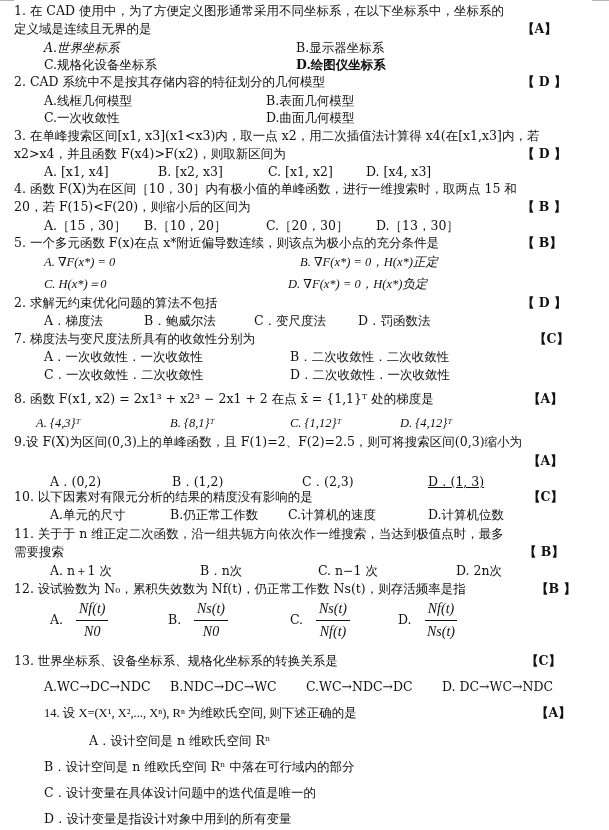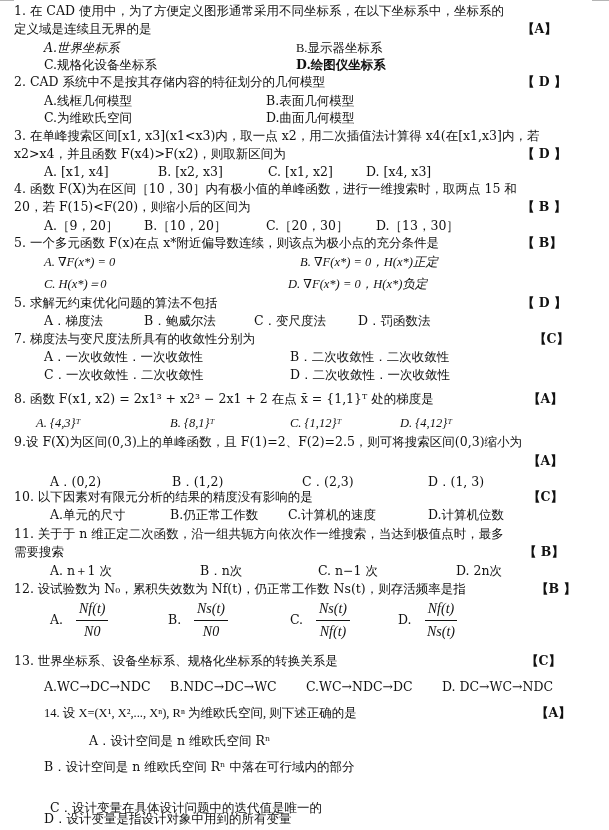--- a/index.html
+++ b/index.html
@@ -20,55 +20,55 @@
 </head>
 <body>
 
 <div class="edge-mark" style="left:0;width:14px;"></div>
 <div class="edge-mark" style="left:592px;width:17px;"></div>
 
 <div class="line" style="left:14px;top:3px;">1.  在 CAD 使用中，为了方便定义图形通常采用不同坐标系，在以下坐标系中，坐标系的</div>
 <div class="line" style="left:14px;top:21px;">定义域是连续且无界的是</div>
 <div class="ans" style="left:522px;top:21px;">【A】</div>
 <div class="line" style="left:44px;top:40px;font-style:italic;">A.世界坐标系</div>
-<div class="line" style="left:296px;top:40px;font-family:Liberation Serif, serif;">B.显示器坐标系</div>
+<div class="line" style="left:296px;top:40px;">B.显示器坐标系</div>
 <div class="line" style="left:44px;top:57px;">C.规格化设备坐标系</div>
 <div class="line" style="left:296px;top:57px;font-weight:bold;">D.绘图仪坐标系</div>
 
 <div class="line" style="left:14px;top:74px;">2.  CAD 系统中不是按其存储内容的特征划分的几何模型</div>
 <div class="ans" style="left:522px;top:74px;">【  D  】</div>
 <div class="line" style="left:44px;top:93px;">A.线框几何模型</div>
 <div class="line" style="left:266px;top:93px;">B.表面几何模型</div>
-<div class="line" style="left:44px;top:110px;">C.为维欧氏空间</div>
+<div class="line" style="left:44px;top:110px;">C.一次收敛性</div>
 <div class="line" style="left:266px;top:110px;">D.曲面几何模型</div>
 
 <div class="line" style="left:14px;top:128px;">3.  在单峰搜索区间[x1, x3](x1&lt;x3)内，取一点 x2，用二次插值法计算得 x4(在[x1,x3]内，若</div>
 <div class="line" style="left:14px;top:146px;">x2&gt;x4，并且函数 F(x4)&gt;F(x2)，则取新区间为</div>
 <div class="ans" style="left:522px;top:146px;">【  D   】</div>
 <div class="line" style="left:44px;top:164px;">A. [x1, x4]</div>
 <div class="line" style="left:158px;top:164px;">B. [x2, x3]</div>
 <div class="line" style="left:268px;top:164px;">C. [x1, x2]</div>
 <div class="line" style="left:366px;top:164px;">D. [x4, x3]</div>
 
 <div class="line" style="left:14px;top:181px;">4. 函数 F(X)为在区间［10，30］内有极小值的单峰函数，进行一维搜索时，取两点 15 和</div>
 <div class="line" style="left:14px;top:199px;">20，若 F(15)&lt;F(20)，则缩小后的区间为</div>
 <div class="ans" style="left:522px;top:199px;">【 B   】</div>
-<div class="line" style="left:44px;top:218px;">A.［9，20］</div>
+<div class="line" style="left:44px;top:218px;">A.［15，30］</div>
 <div class="line" style="left:144px;top:218px;">B.［10，20］</div>
 <div class="line" style="left:266px;top:218px;">C.［20，30］</div>
 <div class="line" style="left:376px;top:218px;">D.［13，30］</div>
 
 <div class="line" style="left:14px;top:235px;">5. 一个多元函数 F(x)在点 x*附近偏导数连续，则该点为极小点的充分条件是</div>
 <div class="ans" style="left:522px;top:235px;">【    B】</div>
 <div class="line math" style="left:44px;top:254px;">A. ∇F(x*) = 0</div>
 <div class="line math" style="left:300px;top:254px;">B. ∇F(x*) = 0，H(x*)正定</div>
 <div class="line math" style="left:44px;top:276px;">C. H(x*)＝0</div>
 <div class="line math" style="left:288px;top:276px;">D. ∇F(x*) = 0，H(x*)负定</div>
 
-<div class="line" style="left:14px;top:295px;">5. 求解无约束优化问题的算法不包括</div>
+<div class="line" style="left:14px;top:295px;">2. 求解无约束优化问题的算法不包括</div>
 <div class="ans" style="left:522px;top:295px;">【 D 】</div>
 <div class="line" style="left:44px;top:313px;">A．梯度法</div>
 <div class="line" style="left:144px;top:313px;">B．鲍威尔法</div>
 <div class="line" style="left:254px;top:313px;">C．变尺度法</div>
 <div class="line" style="left:358px;top:313px;">D．罚函数法</div>
 
 <div class="line" style="left:14px;top:331px;">7. 梯度法与变尺度法所具有的收敛性分别为</div>
 <div class="ans" style="left:534px;top:331px;">【C】</div>
 <div class="line" style="left:44px;top:349px;">A．一次收敛性．一次收敛性</div>
 <div class="line" style="left:290px;top:349px;">B．二次收敛性．二次收敛性</div>
@@ -80,21 +80,21 @@
 <div class="line math" style="left:36px;top:415px;">A. {4,3}ᵀ</div>
 <div class="line math" style="left:170px;top:415px;">B. {8,1}ᵀ</div>
 <div class="line math" style="left:290px;top:415px;">C. {1,12}ᵀ</div>
 <div class="line math" style="left:400px;top:415px;">D. {4,12}ᵀ</div>
 
 <div class="line" style="left:14px;top:434px;">9.设 F(X)为区间(0,3)上的单峰函数，且 F(1)=2、F(2)=2.5，则可将搜索区间(0,3)缩小为</div>
 <div class="ans" style="left:528px;top:453px;">【A】</div>
 <div class="line" style="left:50px;top:474px;">A．(0,2)</div>
 <div class="line" style="left:172px;top:474px;">B．(1,2)</div>
 <div class="line" style="left:302px;top:474px;">C．(2,3)</div>
-<div class="line" style="left:428px;top:474px;">D．(1, 3)</div>
+<div class="line" style="left:428px;top:474px;text-decoration:underline;">D．(1, 3)</div>
 
 <div class="line" style="left:14px;top:489px;">10. 以下因素对有限元分析的结果的精度没有影响的是</div>
 <div class="ans" style="left:528px;top:489px;">【C】</div>
 <div class="line" style="left:50px;top:507px;">A.单元的尺寸</div>
 <div class="line" style="left:170px;top:507px;">B.仍正常工作数</div>
 <div class="line" style="left:288px;top:507px;">C.计算机的速度</div>
 <div class="line" style="left:428px;top:507px;">D.计算机位数</div>
 
 <div class="line" style="left:14px;top:526px;">11. 关于于 n 维正定二次函数，沿一组共轭方向依次作一维搜索，当达到极值点时，最多</div>
 <div class="line" style="left:14px;top:544px;">需要搜索</div>
@@ -132,14 +132,14 @@
 <div class="ans" style="left:526px;top:653px;">【C】</div>
 <div class="line" style="left:44px;top:679px;">A.WC→DC→NDC</div>
 <div class="line" style="left:170px;top:679px;">B.NDC→DC→WC</div>
 <div class="line" style="left:306px;top:679px;">C.WC→NDC→DC</div>
 <div class="line" style="left:442px;top:679px;">D. DC→WC→NDC</div>
 
 <div class="line math" style="left:44px;top:705px;font-style:normal;">14. 设 X=(X¹, X²,..., Xⁿ), Rⁿ 为维欧氏空间, 则下述正确的是</div>
 <div class="ans" style="left:536px;top:705px;">【A】</div>
 <div class="line" style="left:44px;top:733px;margin-left:45px;">A．设计空间是 n 维欧氏空间 Rⁿ</div>
 <div class="line" style="left:44px;top:759px;">B．设计空间是 n 维欧氏空间 Rⁿ 中落在可行域内的部分</div>
-<div class="line" style="left:50px;top:785px;margin-top:15px;">C．设计变量在具体设计问题中的迭代值是唯一的</div>
+<div class="line" style="left:44px;top:785px;">C．设计变量在具体设计问题中的迭代值是唯一的</div>
 <div class="line" style="left:44px;top:811px;">D．设计变量是指设计对象中用到的所有变量</div>
 
 </body></html>

